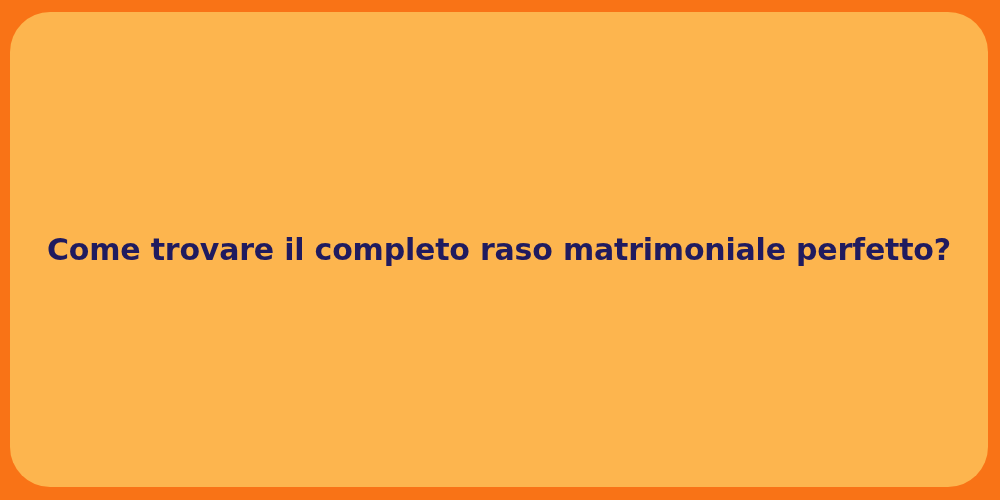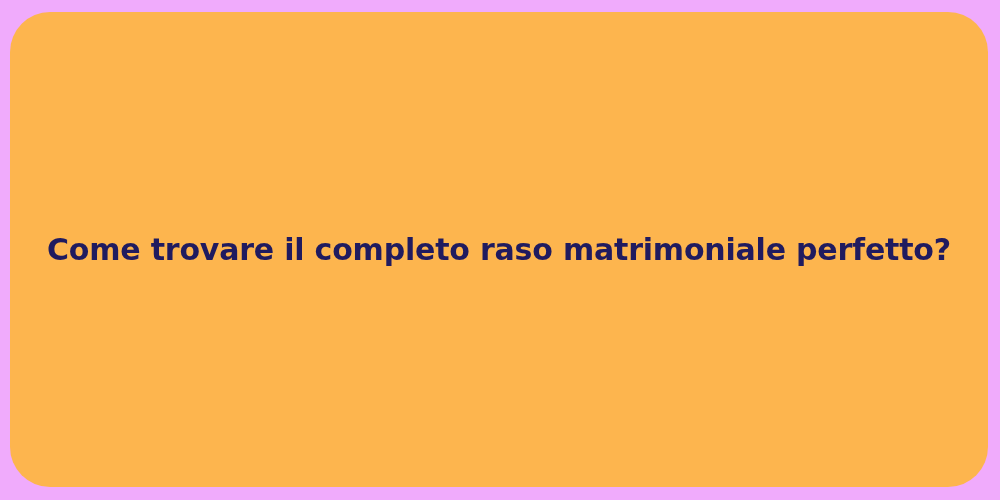--- a/index.html
+++ b/index.html
@@ -12,21 +12,21 @@
     height: 500px;
     overflow: hidden;
     font-family: "DejaVu Sans", "Liberation Sans", sans-serif;
   }
 
   #banner-root {
     position: relative;
     box-sizing: border-box;
     width: 1000px;
     height: 500px;
-    background: #f0abfc;
+    background: #f97316;
     display: flex;
     align-items: center;
     justify-content: center;
   }
 
   #card-panel {
     box-sizing: border-box;
     position: absolute;
     left: 10px;
     top: 12px;

